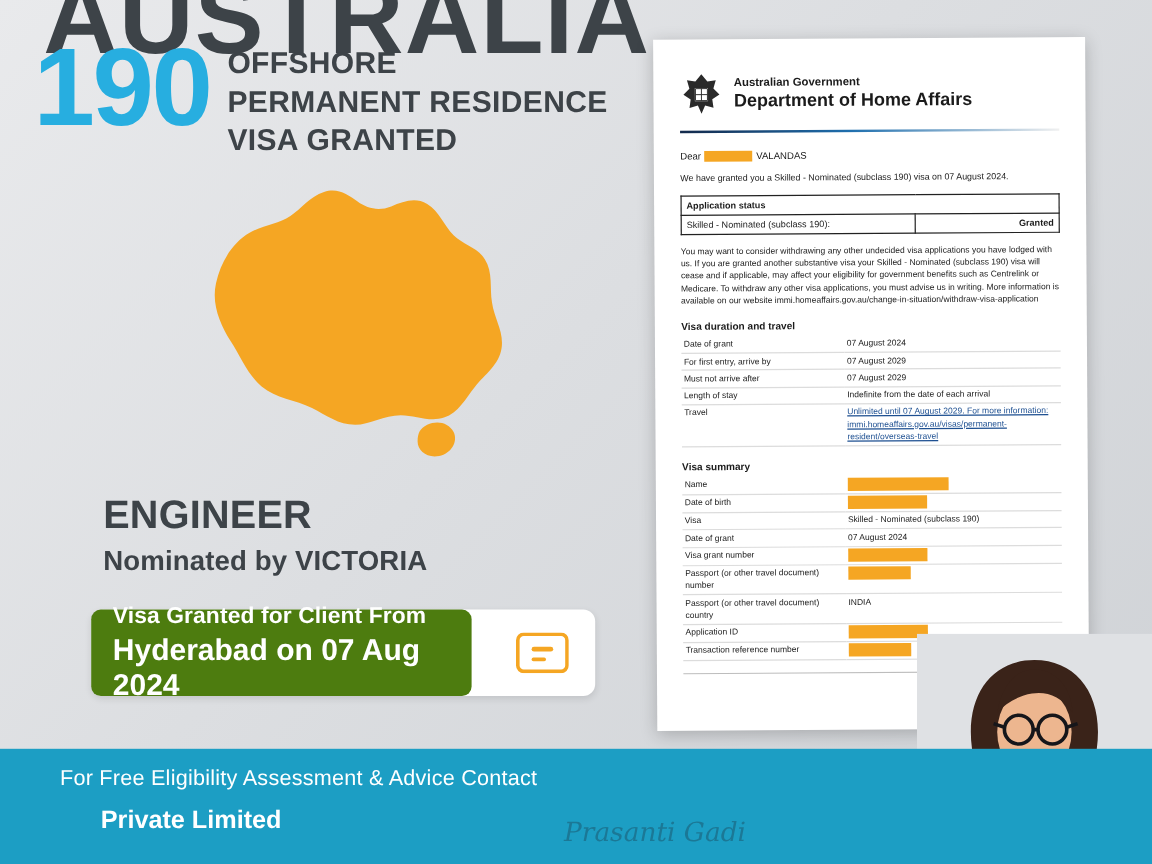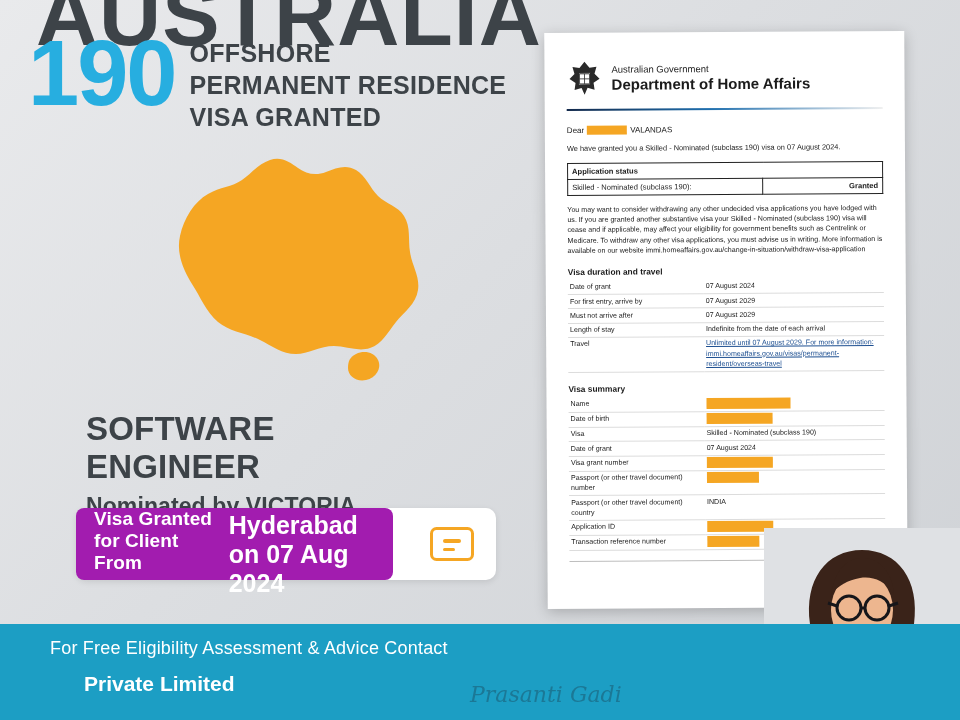--- a/index.html
+++ b/index.html
@@ -85,24 +85,24 @@
     background: #ffffff;
     border-radius: 10px;
     box-shadow: 0 2px 6px rgba(0,0,0,0.10);
     display: flex;
     align-items: center;
   }
   .granted-chip {
     position: absolute;
     top: 0; left: 0;
     width: 317px; height: 72px;
-    background: #a21caf;
+    background: #4d7c0f;
     border-radius: 8px;
     display: flex;
-    flex-direction: row;
+    flex-direction: column;
     justify-content: center;
     padding-left: 18px;
   }
   .granted-l1 {
     color: #ffffff;
     font-size: 19px;
     font-weight: bold;
     letter-spacing: 0.1px;
   }
   .granted-l2 {
@@ -131,21 +131,21 @@
     overflow: hidden;
   }
   .doc-head {
     display: flex;
     align-items: center;
     gap: 9px;
     padding-bottom: 6px;
   }
   .coat { width: 36px; height: 40px; flex: none; }
   .gov-text { line-height: 1.25; }
-  .gov-l1 { font-size: 9.5px; font-weight: normal; color: #1b1b1b; }
+  .gov-l1 { font-size: 9.5px; font-weight: bold; color: #1b1b1b; }
   .gov-l2 { font-size: 15px; font-weight: bold; color: #1b1b1b; }
   .doc-rule {
     height: 2px;
     background: linear-gradient(90deg, #13294b 0%, #1f6fae 45%, #f0f0f0 100%);
     margin: 4px 0 14px 0;
   }
 
   .doc-body { font-size: 7.2px; color: #1b1b1b; line-height: 1.45; }
   .salutation { display: flex; align-items: center; gap: 3px; margin-bottom: 7px; font-size: 8px; }
   .redact { background: #f5a623; display: inline-block; height: 9px; }
@@ -257,21 +257,20 @@
         C161,16 170,22 178,28 C186,34 196,36 206,32 C216,28 226,24 236,30
         C246,36 250,48 258,56 C266,64 278,66 284,76 C291,87 288,100 290,112
         C292,126 300,136 298,150 C296,164 284,172 276,182 C268,192 262,204 250,208
         C238,212 226,206 214,206 C200,206 188,214 176,214 C162,214 152,206 140,200
         C126,193 110,192 98,182 C86,172 80,156 72,144 C64,131 56,114 60,96 Z"></path>
       <path fill="#f5a623" d="M236,214 C244,210 254,212 258,220 C262,228 256,238 246,240 C236,242 228,236 228,228 C228,221 230,217 236,214 Z"></path>
     </svg>
   </div>
 
   <div class="occupation">
-    <div class="occ-line1">SOFTWARE</div>
     <div class="occ-line2">ENGINEER</div>
     <div class="nominated">Nominated by VICTORIA</div>
   </div>
 
   <div class="granted-banner">
     <div class="granted-chip">
       <div class="granted-l1">Visa Granted for Client From</div>
       <div class="granted-l2"><span>Hyderabad on </span><span class="granted-date">07 Aug 2024</span></div>
     </div>
     <svg class="card-icon" viewBox="0 0 44 34" xmlns="http://www.w3.org/2000/svg">

